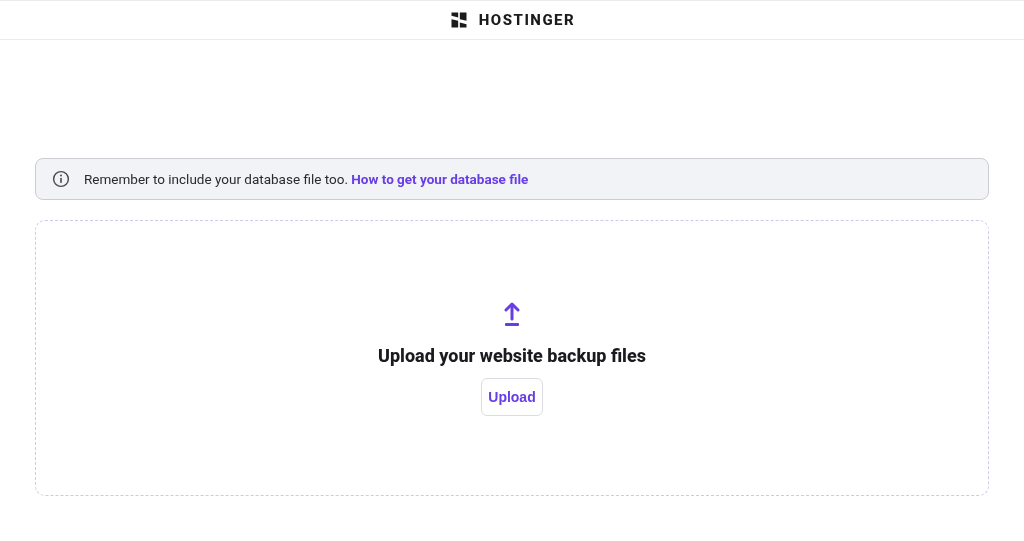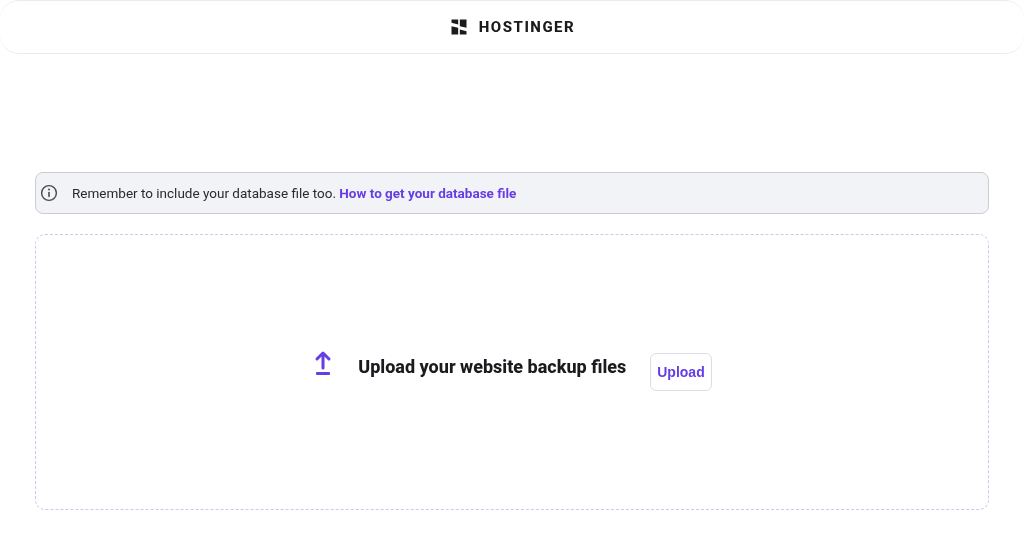--- a/index.html
+++ b/index.html
@@ -8,27 +8,26 @@
       box-sizing: border-box;
     }
     body {
       font-family: -apple-system, BlinkMacSystemFont, 'Segoe UI', Roboto, Helvetica, Arial, sans-serif;
       background: #ffffff;
       width: 1024px;
       height: 541px;
       overflow: hidden;
     }
     .header {
-      height: 54px;
+      height: 40px;
       border-top: 1px solid #ebebeb;
       border-bottom: 1px solid #ebebeb;
       display: flex;
       align-items: center;
       justify-content: center;
-      border-radius: 19px;
     }
     .logo-wrap {
       display: flex;
       align-items: center;
       gap: 10px;
     }
     .logo-mark svg {
       display: block;
     }
     .logo-text {
@@ -38,21 +37,21 @@
       color: #1b1b1b;
     }
     .content {
       padding: 0 35px;
     }
     .info-banner {
       margin-top: 118px;
       background: #f2f3f6;
       border: 1px solid #ccccd3;
       border-radius: 8px;
-      padding: 11px 4px;
+      padding: 11px 16px;
       display: flex;
       align-items: center;
       gap: 14px;
     }
     .info-icon {
       width: 18px;
       height: 18px;
       flex-shrink: 0;
       display: flex;
       align-items: center;
@@ -67,23 +66,23 @@
       font-weight: 700;
       text-decoration: none;
       cursor: pointer;
     }
     .dropzone {
       margin-top: 20px;
       border: 1.5px dashed #cfc8ea;
       border-radius: 10px;
       height: 276px;
       display: flex;
+      flex-direction: column;
       align-items: center;
       justify-content: center;
-      gap: 24px;
     }
     .upload-icon {
       margin-bottom: 18px;
       display: flex;
       align-items: center;
       justify-content: center;
     }
     .dropzone-title {
       font-size: 18px;
       font-weight: 800;

